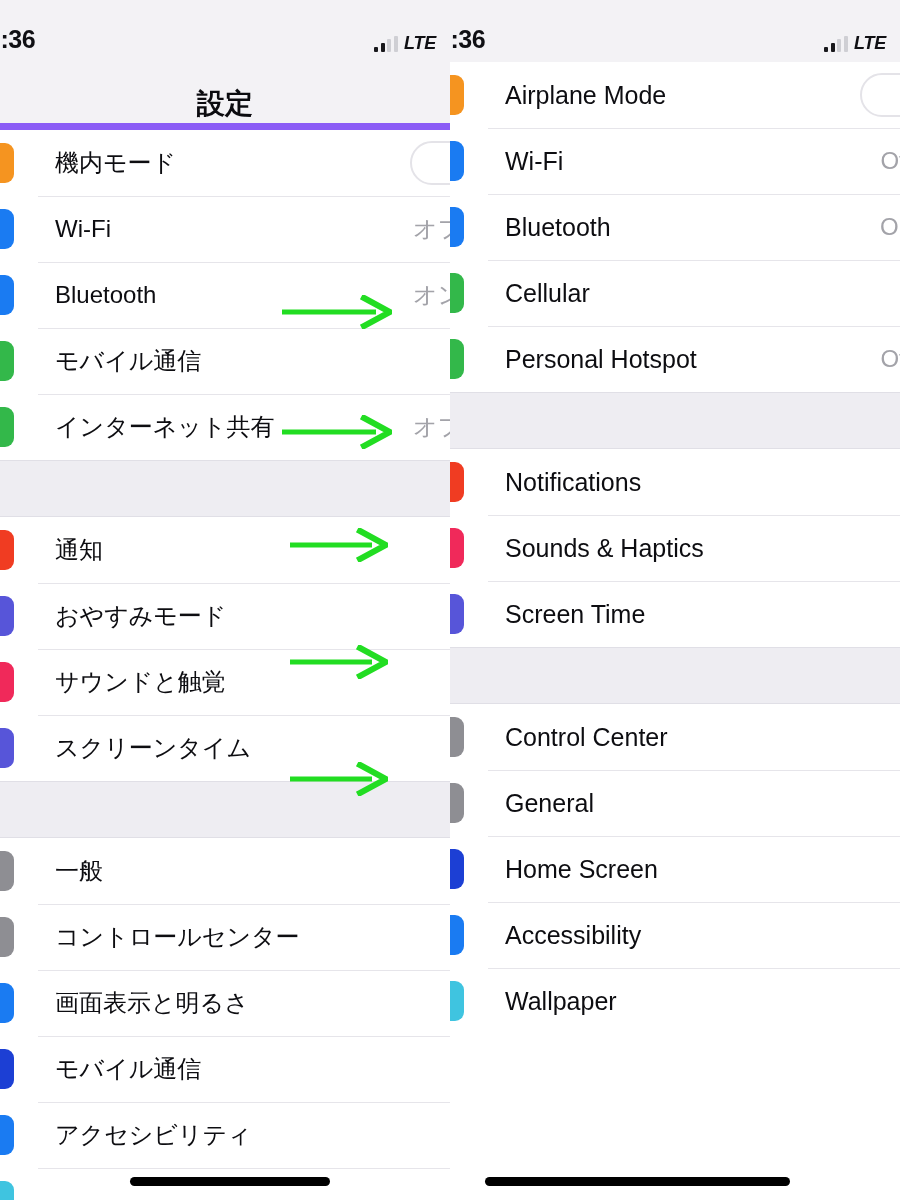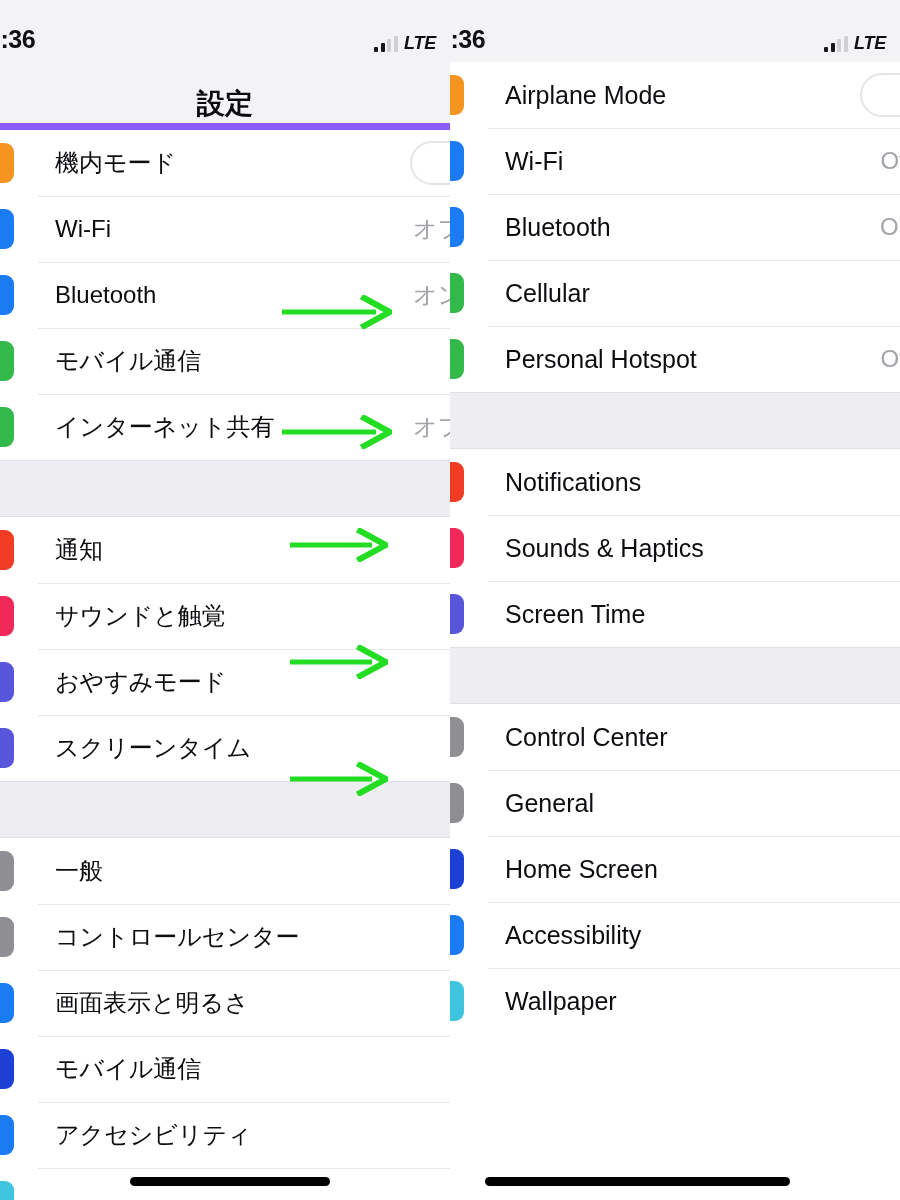--- a/index.html
+++ b/index.html
@@ -240,26 +240,26 @@
           <span class="row-icon" style="background: rgb(51, 184, 74);"></span>
           <span class="row-label">インターネット共有</span>
           <span class="row-value">オフ</span>
         </div>
         <div class="group-gap"></div>
         <div class="row">
           <span class="row-icon" style="background: rgb(240, 60, 34);"></span>
           <span class="row-label">通知</span>
         </div>
         <div class="row">
+          <span class="row-icon" style="background: rgb(87, 85, 217);"></span>
+          <span class="row-label">おやすみモード</span>
+        </div>
+        <div class="row">
           <span class="row-icon" style="background: rgb(240, 41, 90);"></span>
           <span class="row-label">サウンドと触覚</span>
-        </div>
-        <div class="row">
-          <span class="row-icon" style="background: rgb(87, 85, 217);"></span>
-          <span class="row-label">おやすみモード</span>
         </div>
         <div class="row">
           <span class="row-icon" style="background: rgb(87, 85, 217);"></span>
           <span class="row-label">スクリーンタイム</span>
         </div>
         <div class="group-gap"></div>
         <div class="row">
           <span class="row-icon" style="background: rgb(142, 142, 147);"></span>
           <span class="row-label">一般</span>
         </div>

